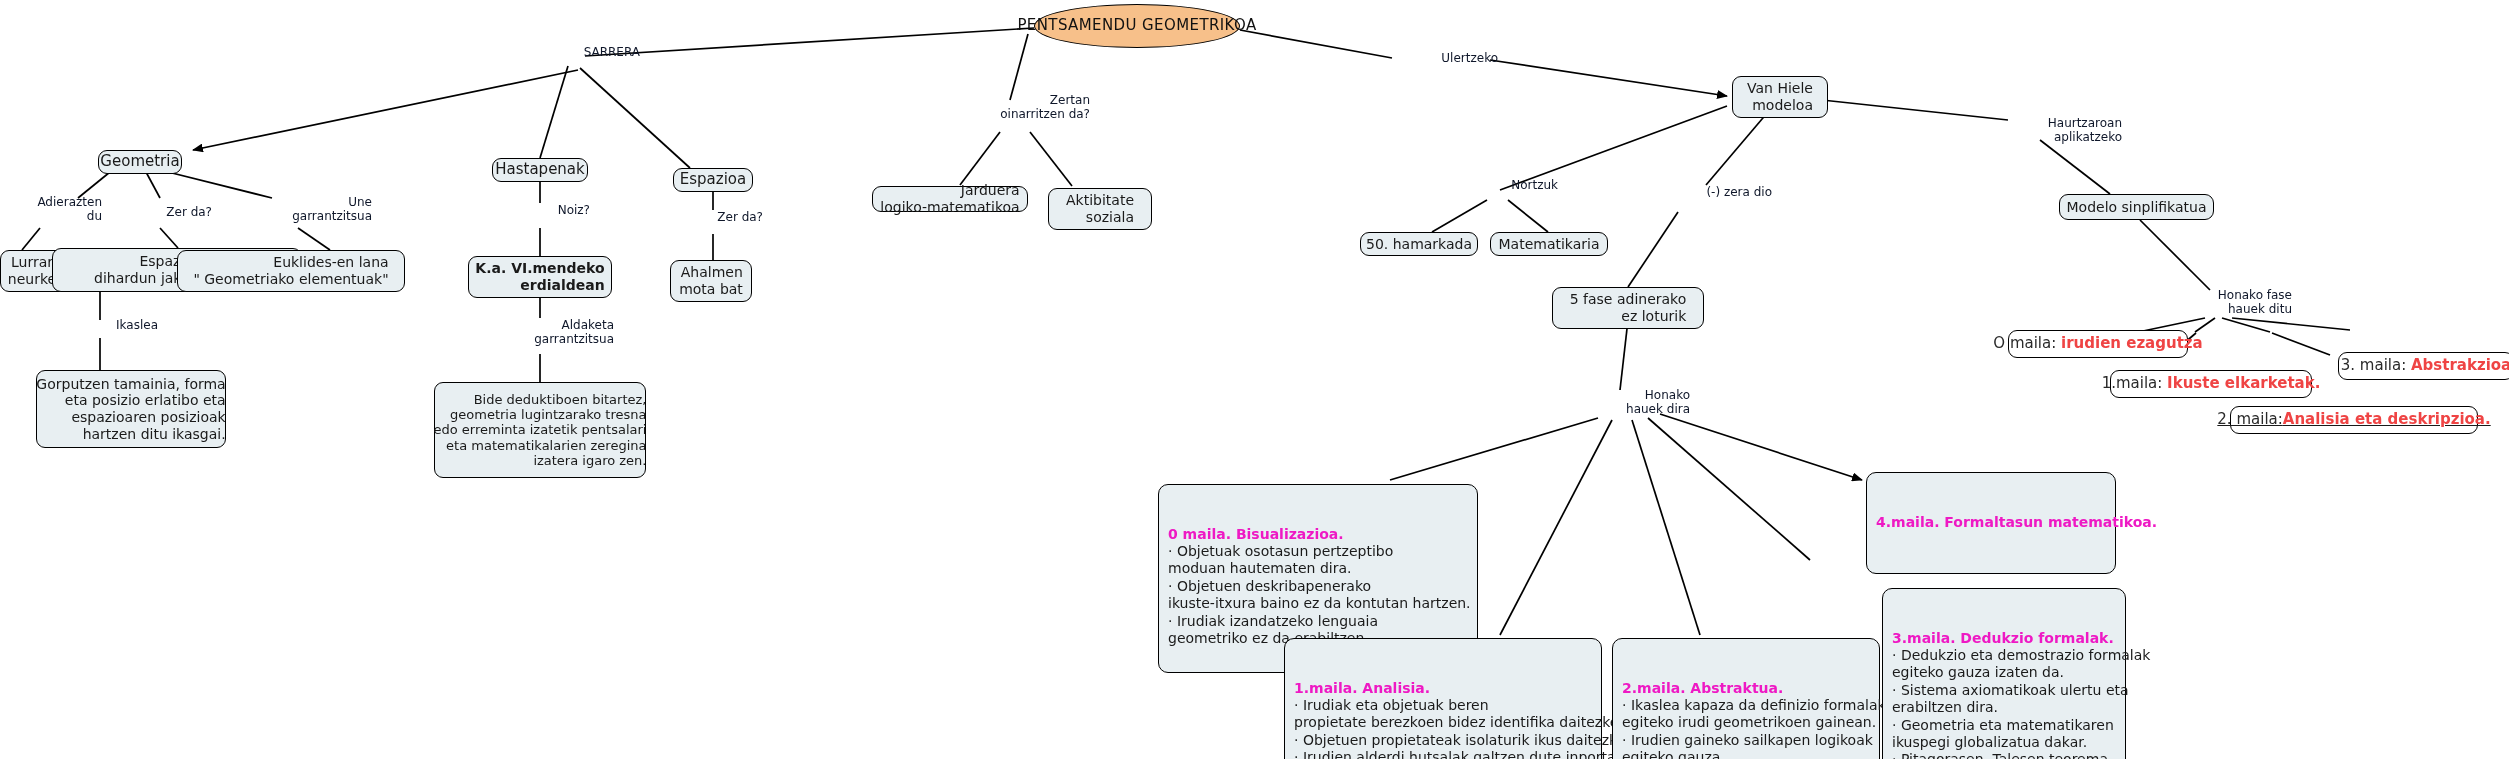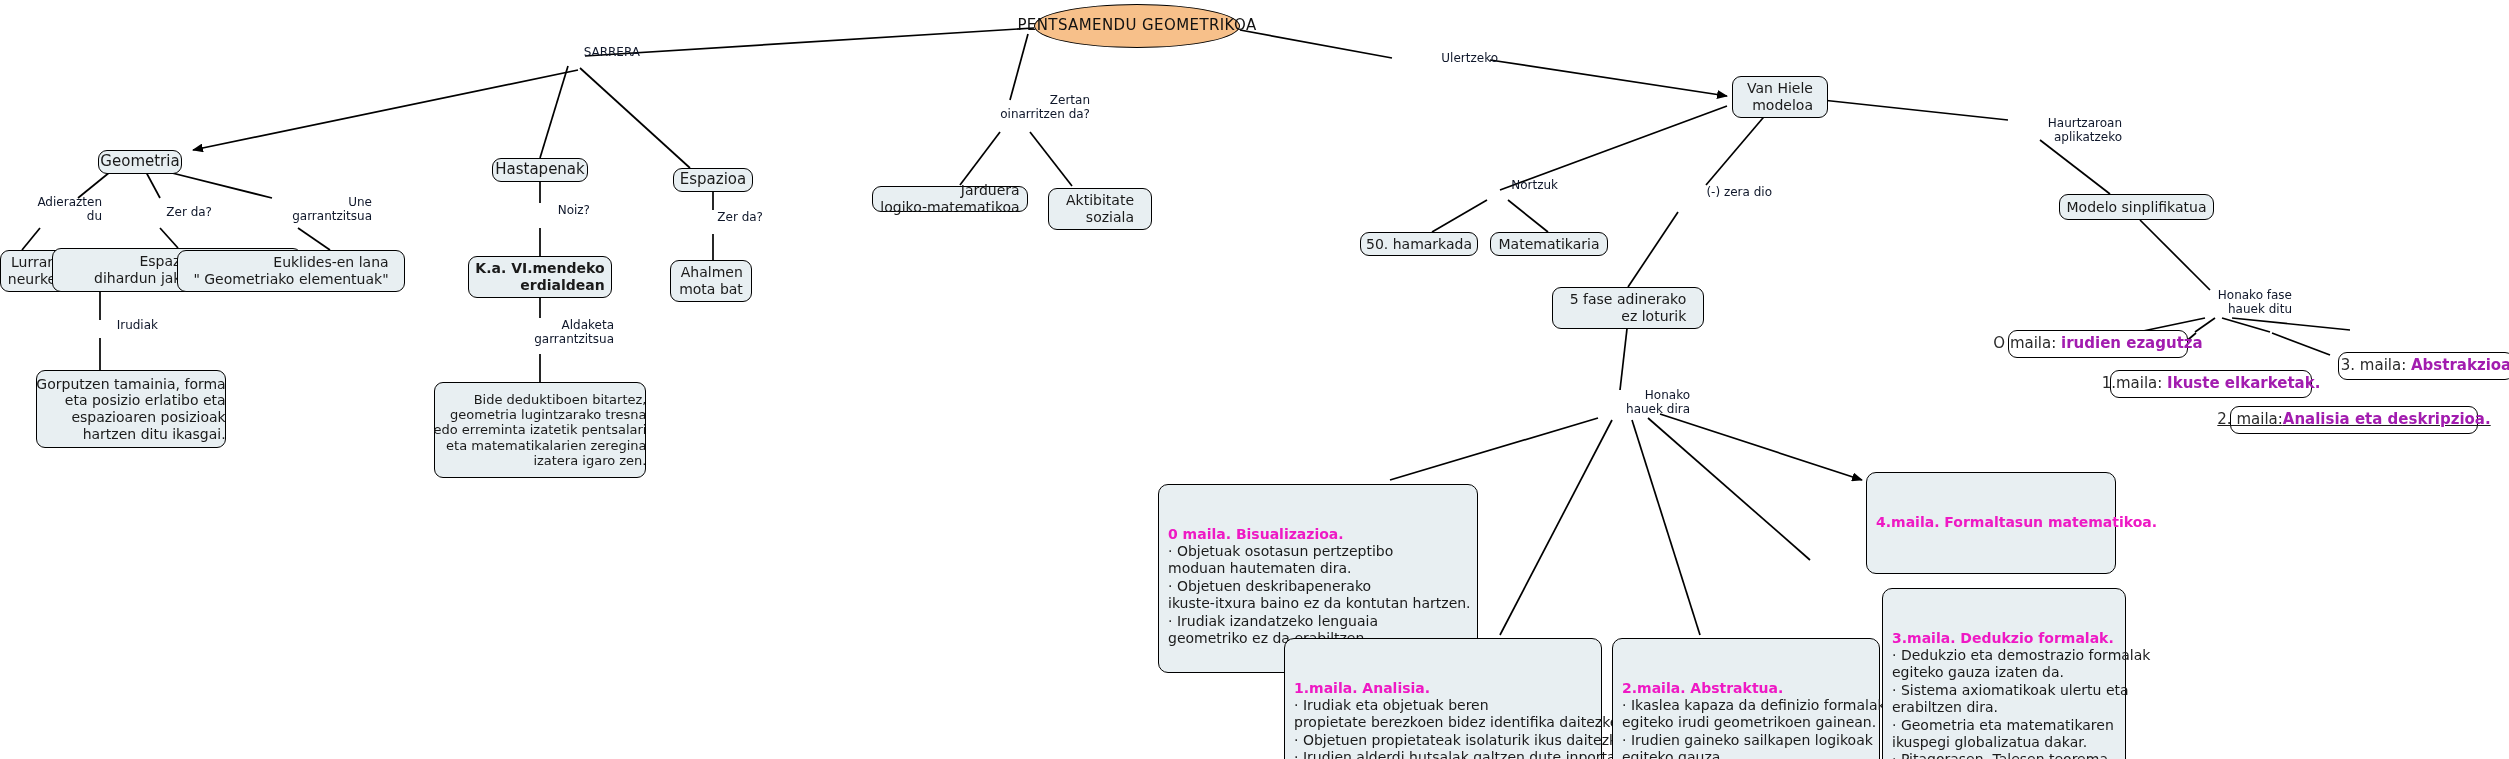--- a/index.html
+++ b/index.html
@@ -69,21 +69,21 @@
     font-weight:bold;
     display:block;
   }
   .levelbox{
     background:#ffffff;
     font-size:15px;
     white-space:pre;
     padding:4px 10px;
   }
   .levelbox .k{color:#2a2a2a;}
-  .levelbox .v{color:#a21caf;font-weight:bold;}
+  .levelbox .v{color:#ef4444;font-weight:bold;}
 </style>
 </head>
 <body>
 
 <div id="canvas">
 
   <svg id="edges" viewBox="0 0 2509 759" width="2509" height="759">
     <defs>
       <marker id="arrow" markerWidth="11" markerHeight="9" refX="10" refY="4.5" orient="auto" markerUnits="userSpaceOnUse">
         <path d="M0,0 L11,4.5 L0,9 z" fill="#000"></path>
@@ -159,21 +159,21 @@
 oinarritzen da?</div>
   <div class="label" style="left:1328px;top:51px;width:170px;">Ulertzeko</div>
   <div class="label" style="left:1952px;top:116px;width:170px;">Haurtzaroan
 aplikatzeko</div>
 
   <div class="label" style="left:-8px;top:195px;width:110px;">Adierazten
 du</div>
   <div class="label" style="left:112px;top:205px;width:100px;">Zer da?</div>
   <div class="label" style="left:222px;top:195px;width:150px;">Une
 garrantzitsua</div>
-  <div class="label" style="left:48px;top:318px;width:110px;">Irudiak</div>
+  <div class="label" style="left:48px;top:318px;width:110px;">Ikaslea</div>
 
   <div class="label" style="left:490px;top:203px;width:100px;">Noiz?</div>
   <div class="label" style="left:468px;top:318px;width:146px;">Aldaketa
 garrantzitsua</div>
   <div class="label" style="left:663px;top:210px;width:100px;">Zer da?</div>
 
   <div class="label" style="left:1438px;top:178px;width:120px;">Nortzuk</div>
   <div class="label" style="left:1632px;top:185px;width:140px;">(-) zera dio</div>
   <div class="label" style="left:1560px;top:388px;width:130px;">Honako
 hauek dira</div>

